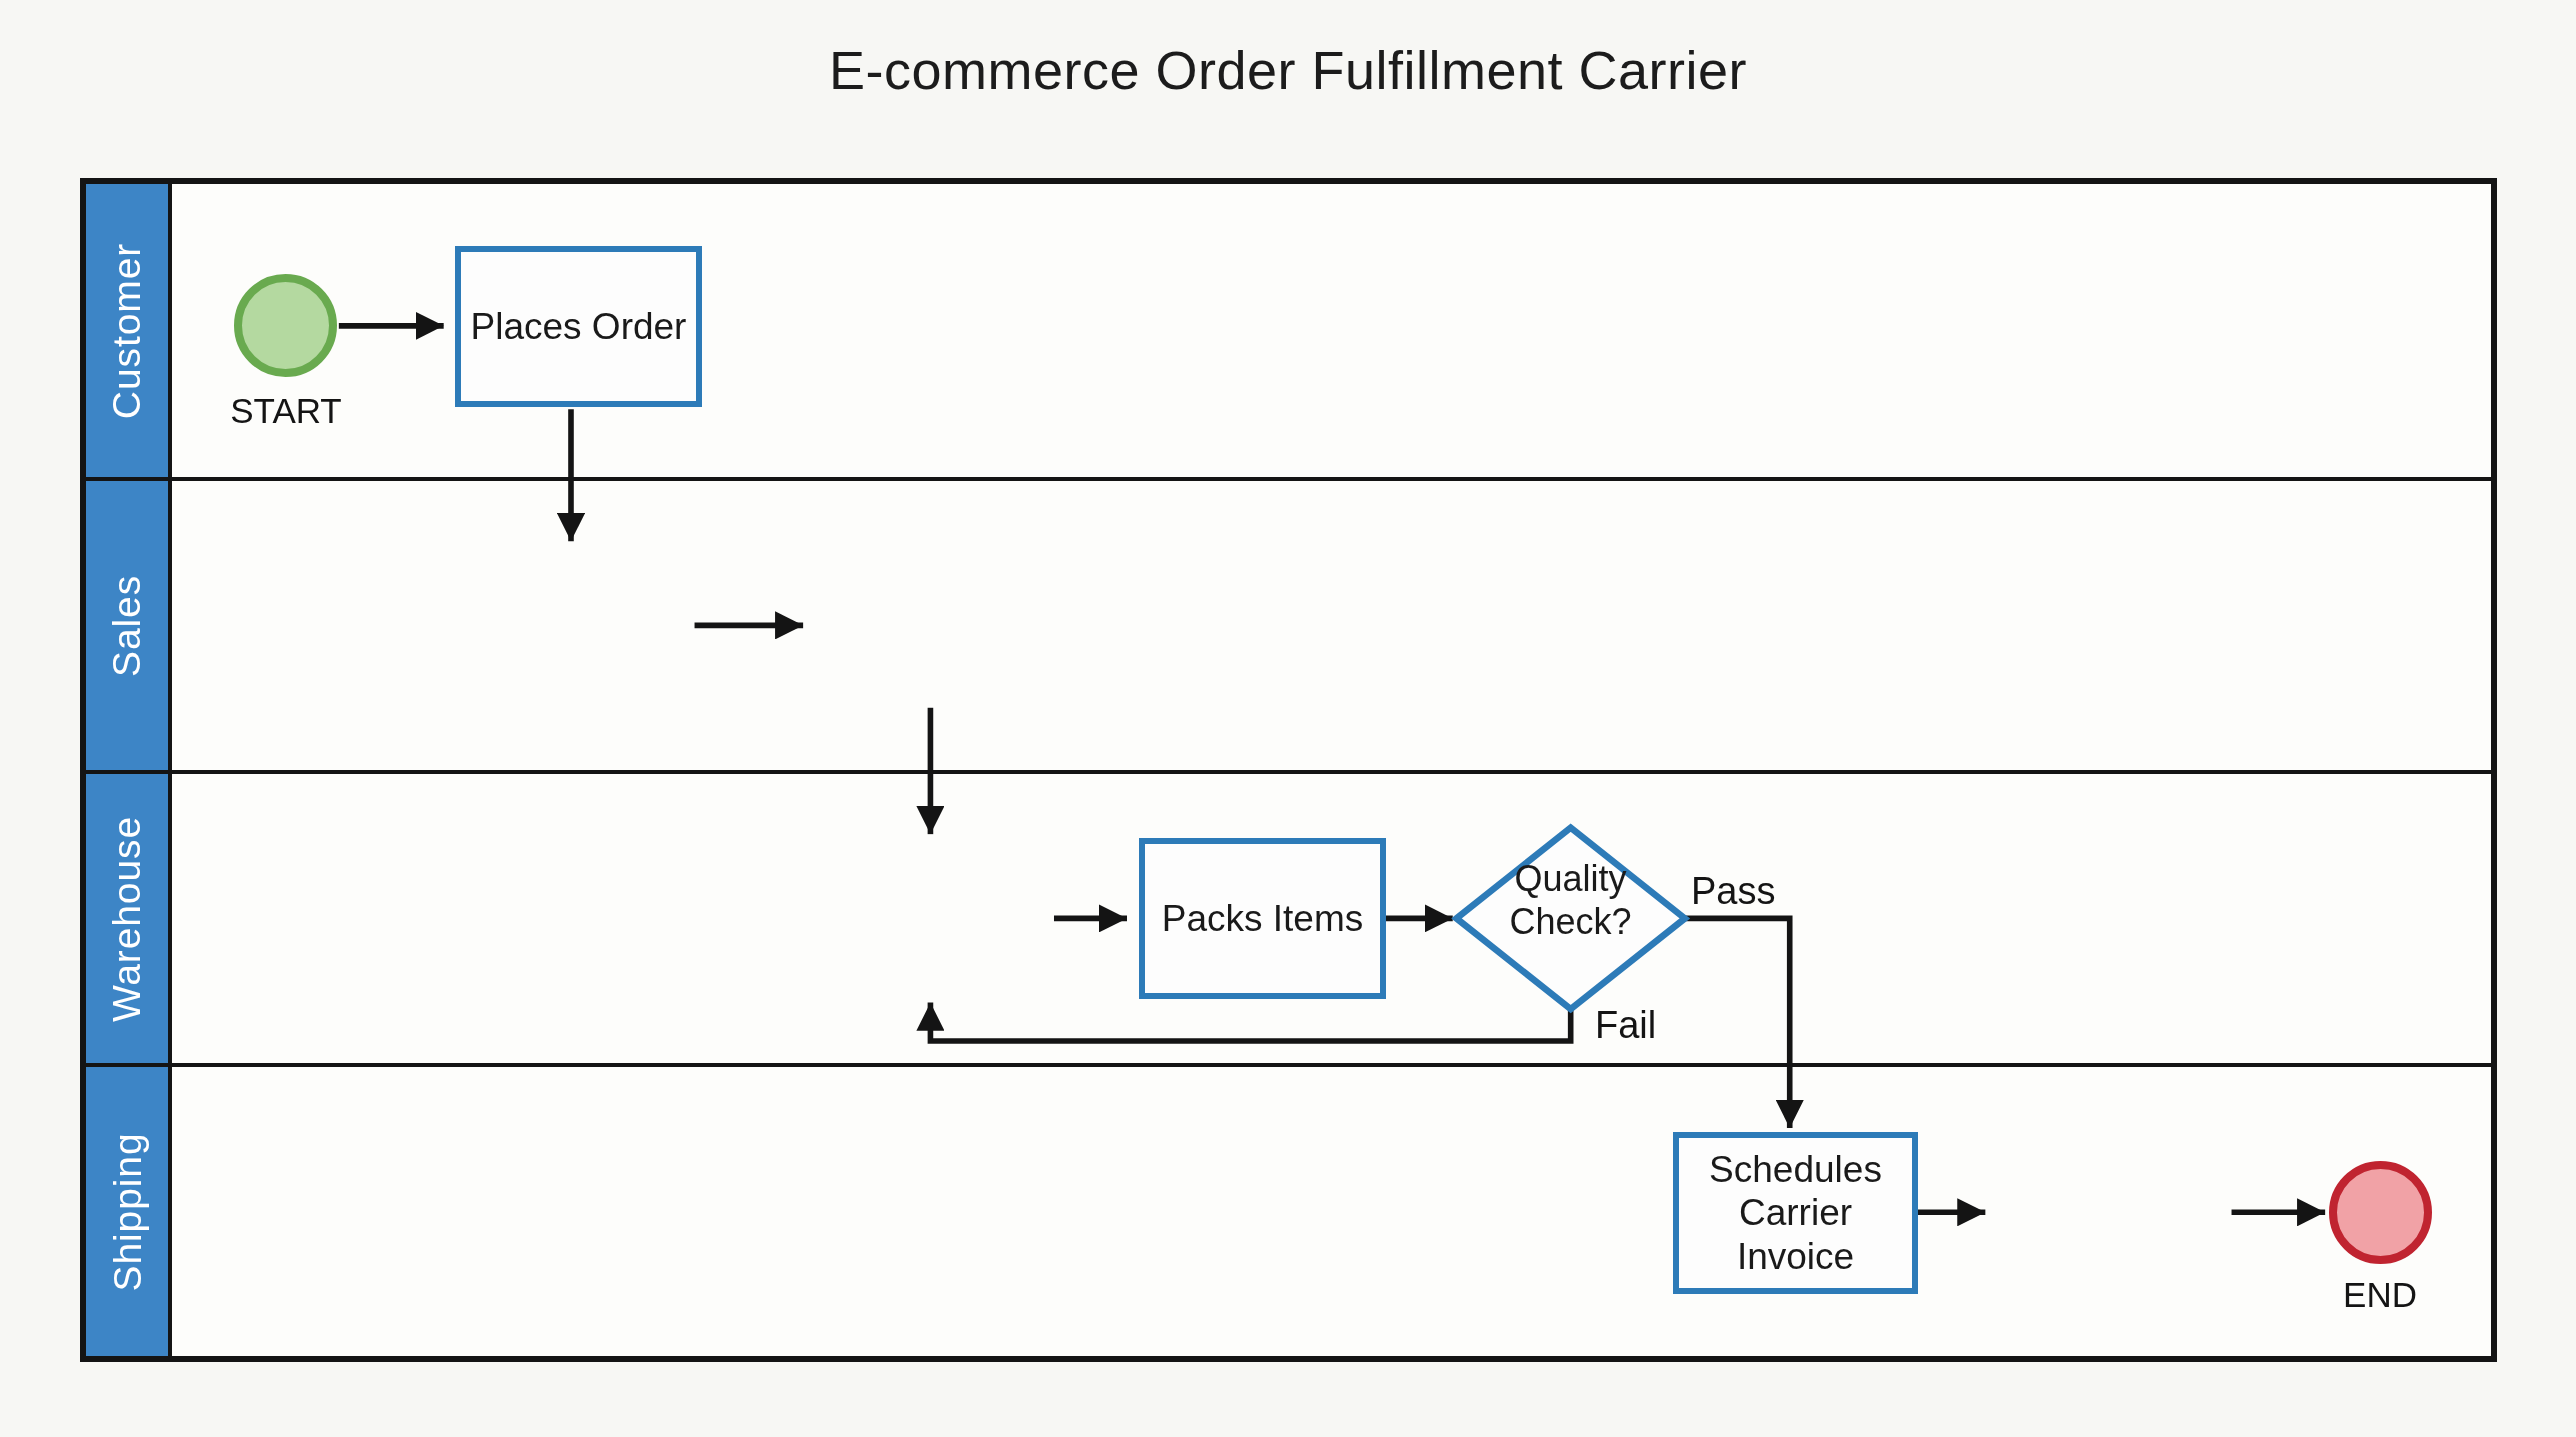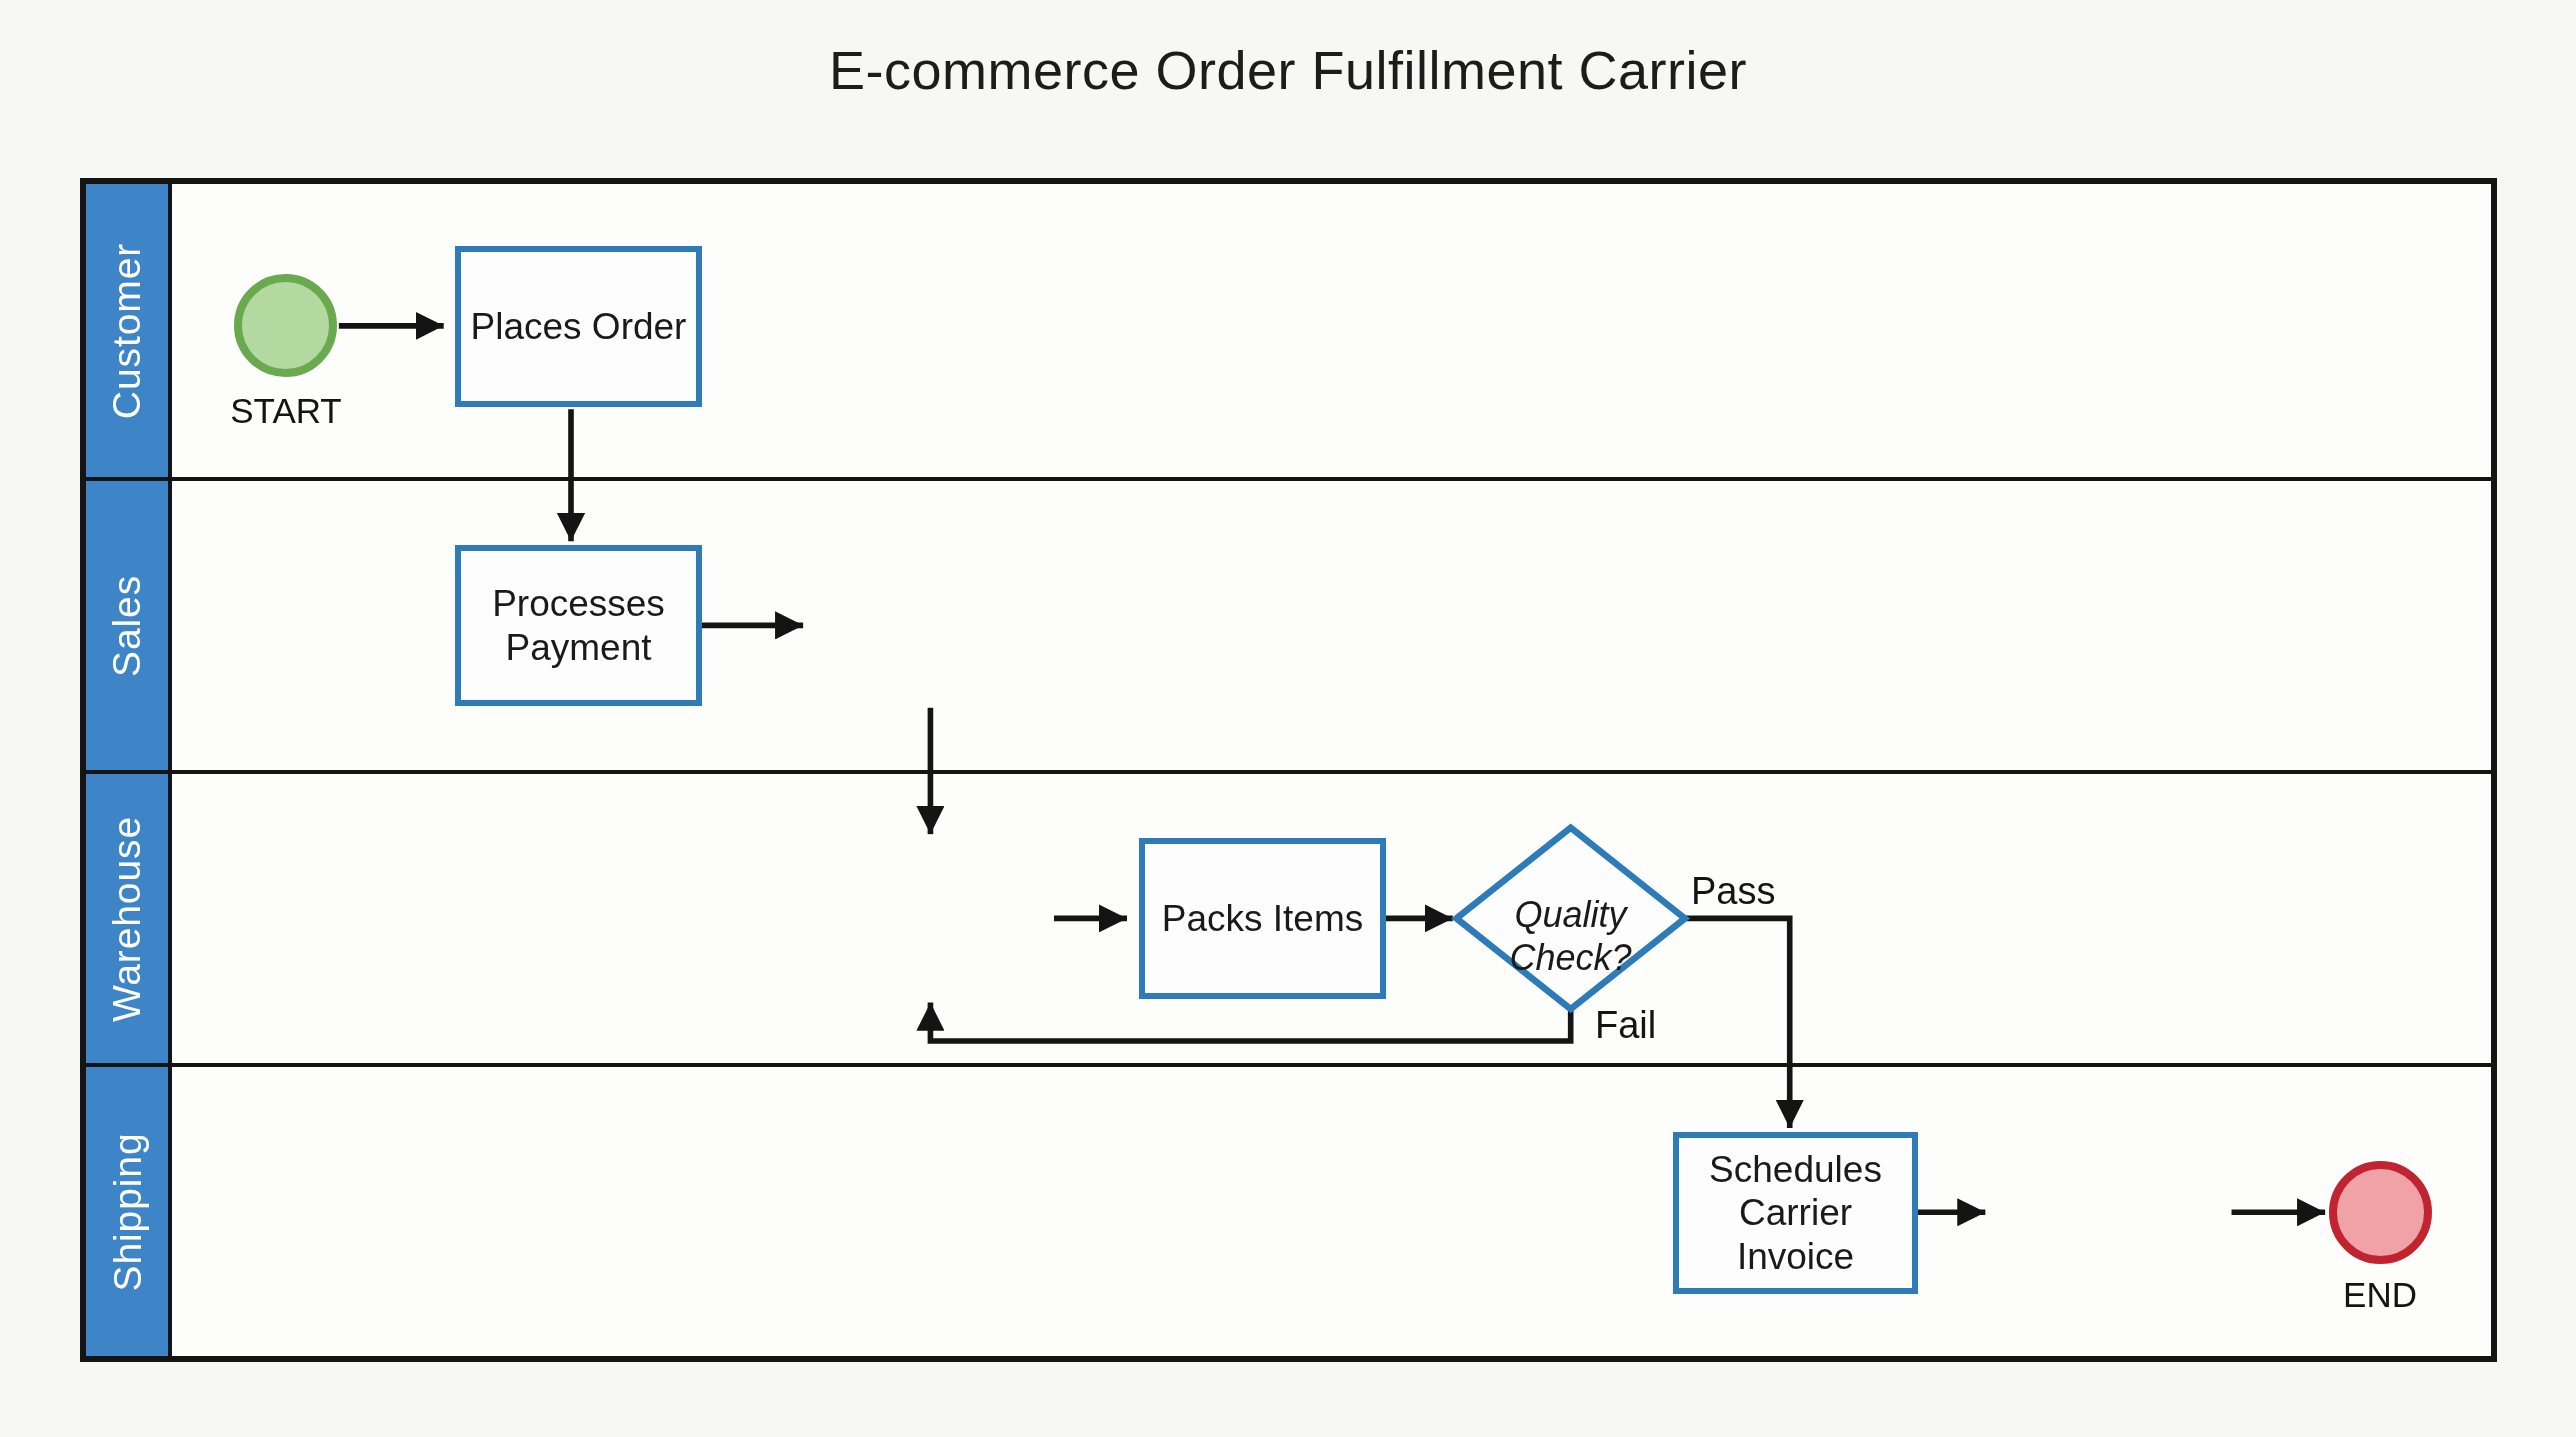--- a/index.html
+++ b/index.html
@@ -111,27 +111,26 @@
     text-align: center;
     font-size: 35px;
     color: #141414;
   }
   .diamond-label {
     position: absolute;
     left: 1472px; top: 857px;
     width: 197px; height: 122px;
     z-index: 3;
     display: flex;
-    align-items: flex-end;
+    align-items: flex-start;
     justify-content: center;
     text-align: center;
     font-size: 36px;
     line-height: 1.2;
     color: #1a1a1a;
-    font-style: italic;
   }
   .edge-label {
     position: absolute;
     z-index: 3;
     font-size: 38px;
     color: #141414;
     margin-top: 16px;
   }
   .pass-label { left: 1691px; top: 854px; }
   .fail-label { left: 1595px; top: 988px; }
@@ -194,23 +193,20 @@
   <div class="node event-circle start-circle"></div>
   <div class="event-label" style="left:183px; top:391px; width:206px;">START</div>
 
   <div class="node event-circle end-circle"></div>
   <div class="event-label" style="left:2277px; top:1275px; width:206px;">END</div>
 
   <div class="node task" style="left:447px; top:246px; width:247px; height:161px;">
     <span>Places Order</span>
   </div>
 
-  <div class="node task" style="left:447px; top:545px; width:247px; height:161px;">
-    <span>Processes Payment</span>
-  </div>
 
 
 
   <div class="node task" style="left:1131px; top:838px; width:247px; height:161px;">
     <span>Packs Items</span>
   </div>
 
   <div class="diamond-label">
     <span>Quality Check?</span>
   </div>

